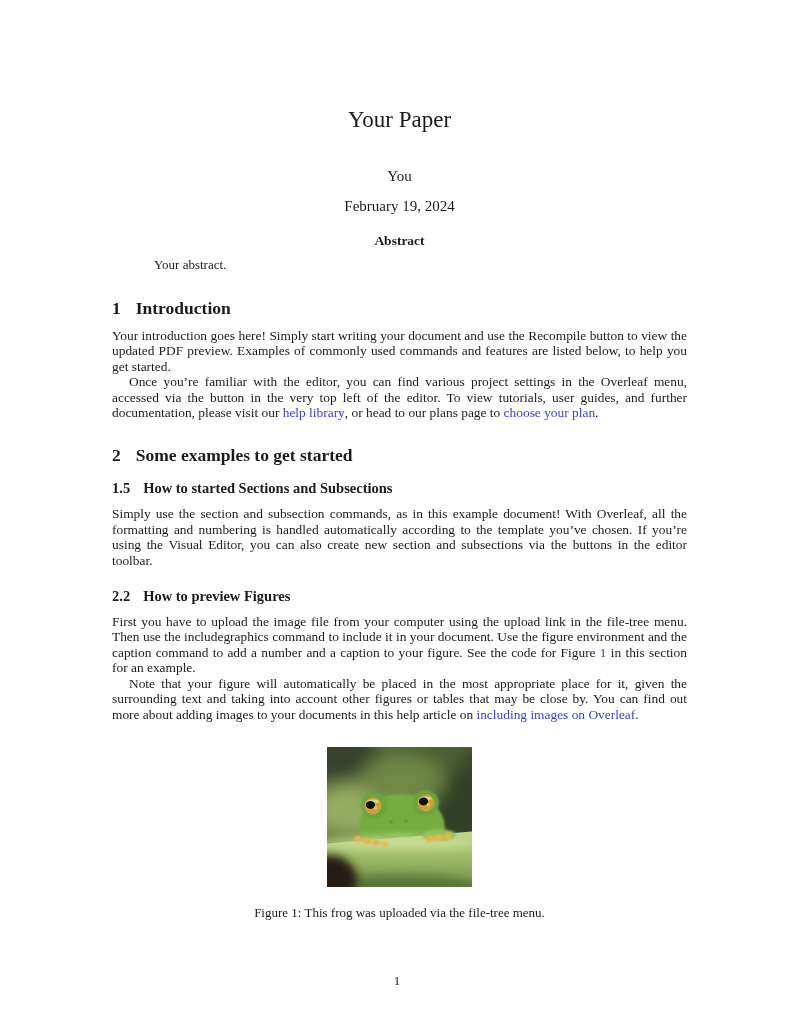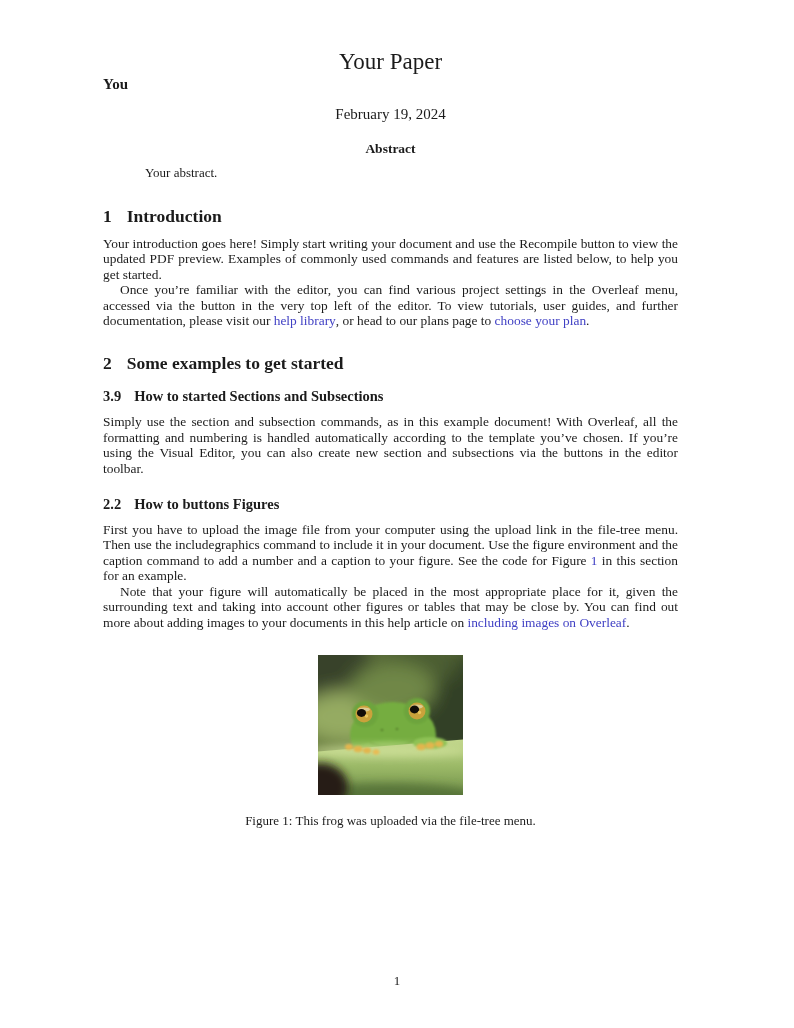--- a/index.html
+++ b/index.html
@@ -1,24 +1,24 @@
 <!DOCTYPE html>
 <html><head>
 <meta charset="utf-8">
 <style>
   html, body { margin:0; padding:0; background:#ffffff; }
   .page {
     width:794px; height:1028px; position:relative; overflow:hidden;
     background:#ffffff; color:#1b1b1b;
     font-family:"Liberation Serif","DejaVu Serif",serif;
   }
-  .content { position:absolute; left:103px; top:0; width:575px; padding-top:48px; }
+  .content { position:absolute; left:112px; top:0; width:575px; padding-top:106px; }
 
   .title   { text-align:center; font-size:23px;   font-weight:400; margin:0; line-height:28px; }
-  .author  { font-size:15px;   margin-top:0;font-weight:bold; }
+  .author  { text-align:center; font-size:15px;   margin-top:34px; }
   .date    { text-align:center; font-size:15px;   margin-top:13px; }
 
   .abstract-heading { text-align:center; font-weight:700; font-size:13.5px; margin-top:18px; }
   .abstract-text    { font-size:13px; margin:8px 42px 0 42px; }
 
   h2.section    { font-size:17.5px; font-weight:700; margin:25px 0 0 0; display:flex; line-height:21px; }
   h2.section .sec-num { margin-right:15px; }
   h3.subsection { font-size:14.5px; font-weight:700; margin:13px 0 0 0; display:flex; line-height:18px; }
   h3.subsection .sec-num { margin-right:13px; }
 
@@ -55,28 +55,28 @@
     </h2>
     <p class="body"><span>Your introduction goes here! Simply start writing your document and use the Recompile button to view the updated PDF preview. Examples of commonly used commands and features are listed below, to help you get started.</span></p>
     <p class="body cont"><span>Once you’re familiar with the editor, you can find various project settings in the Overleaf menu, accessed via the button in the very top left of the editor. To view tutorials, user guides, and further documentation, please visit our </span><a class="doc-link" href="#" style="color: rgb(64, 64, 196);">help library</a><span>, or head to our plans page to </span><a class="doc-link" href="#" style="color: rgb(64, 64, 196);">choose your plan</a><span>.</span></p>
 
     <h2 class="section">
       <span class="sec-num">2</span>
       <span>Some examples to get started</span>
     </h2>
 
     <h3 class="subsection">
-      <span class="sec-num">3.9</span>
+      <span class="sec-num">1.5</span>
       <span>How to started Sections and Subsections</span>
     </h3>
     <p class="body"><span>Simply use the section and subsection commands, as in this example document! With Overleaf, all the formatting and numbering is handled automatically according to the template you’ve chosen. If you’re using the Visual Editor, you can also create new section and subsections via the buttons in the editor toolbar.</span></p>
 
     <h3 class="subsection" style="margin-top:19px;">
       <span class="sec-num">2.2</span>
-      <span>How to buttons Figures</span>
+      <span>How to preview Figures</span>
     </h3>
     <p class="body"><span>First you have to upload the image file from your computer using the upload link in the file-tree menu. Then use the includegraphics command to include it in your document. Use the figure environment and the caption command to add a number and a caption to your figure. See the code for Figure </span><a class="doc-link" href="#" style="color: rgb(64, 64, 196);">1</a><span> in this section for an example.</span></p>
     <p class="body cont"><span>Note that your figure will automatically be placed in the most appropriate place for it, given the surrounding text and taking into account other figures or tables that may be close by. You can find out more about adding images to your documents in this help article on </span><a class="doc-link" href="#" style="color: rgb(64, 64, 196);">including images on Overleaf</a><span>.</span></p>
 
     <div class="figure-block">
       <span class="figure-image">
         <svg viewBox="0 0 145 140" width="145" height="140" xmlns="http://www.w3.org/2000/svg">
           <defs>
             <filter id="b12" x="-60%" y="-60%" width="220%" height="220%">
                 <feGaussianBlur stdDeviation="9"></feGaussianBlur>

